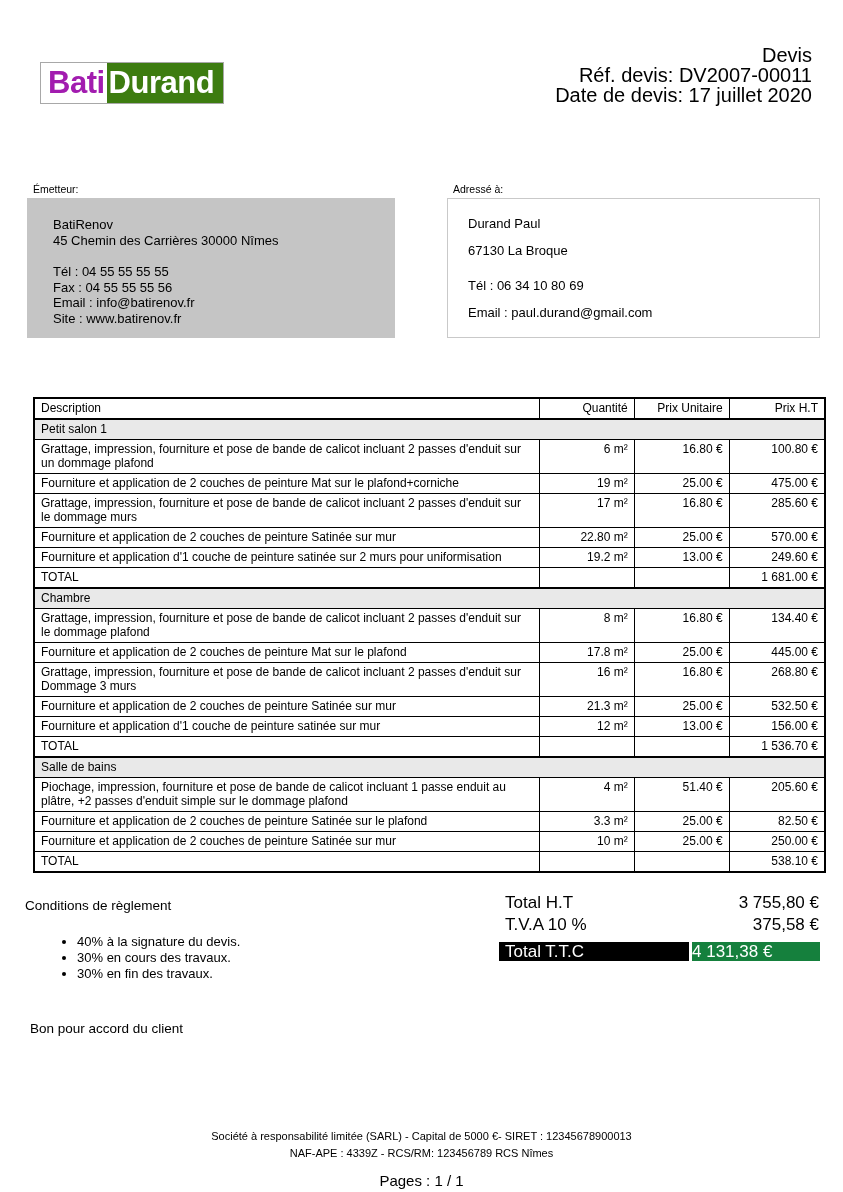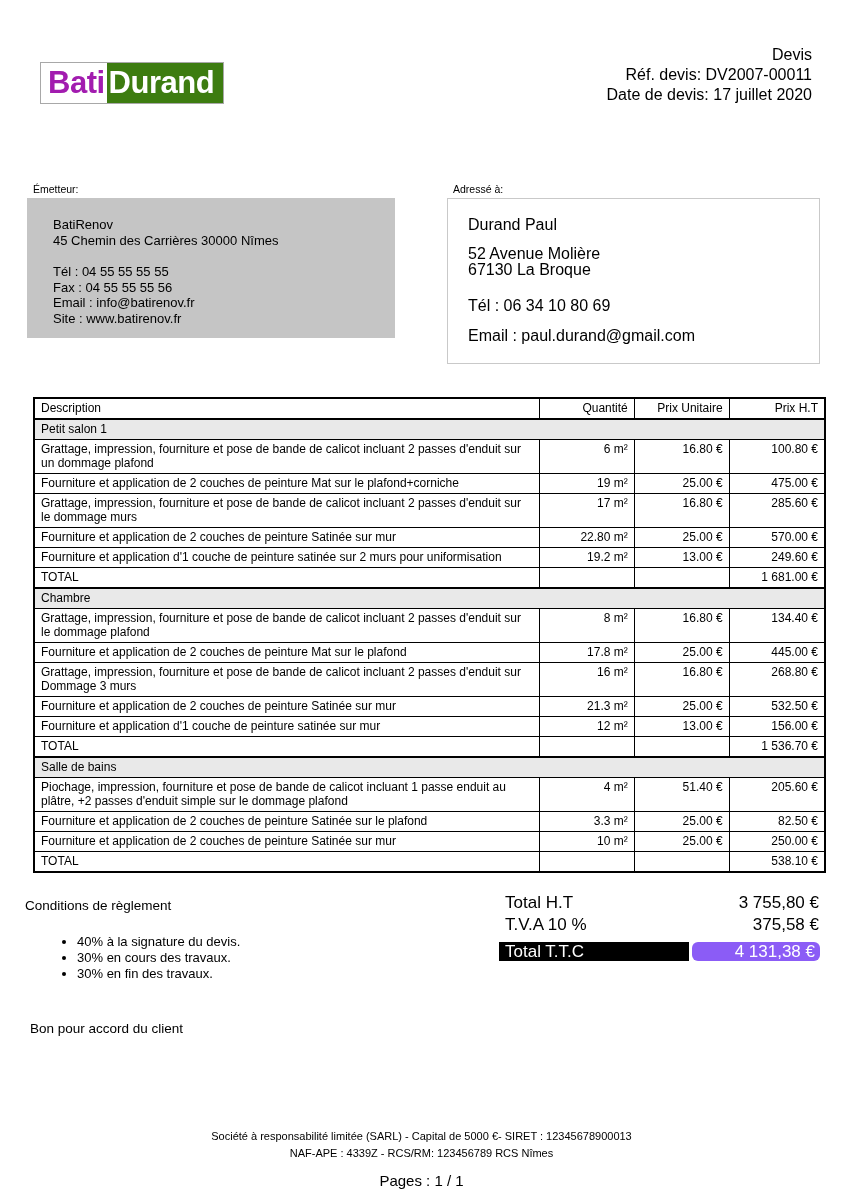--- a/index.html
+++ b/index.html
@@ -10,29 +10,29 @@
     overflow:hidden; margin:0 auto;
   }
 
   
   .logo { position:absolute; left:40px; top:62px; display:flex; border:1px solid #a8a8a8; }
   .logo span { font-weight:bold; font-size:31px; line-height:40px; letter-spacing:-0.5px; display:block; }
   .logo-bati  { background:#ffffff; color:#a21caf; padding:0 2px 0 7px; }
   .logo-renov { background:#3d7c10; color:#ffffff; padding:0 9px 0 2px; }
 
   
-  .doc-head { position:absolute; top:45px; right:31px; text-align:right; font-size:16px; line-height:20px; }
+  .doc-head { position:absolute; top:45px; right:31px; text-align:right; font-size:20px; line-height:20px; }
 
   
   .box-label { font-size:10.5px; margin:0 0 3px 6px; }
   .emitter-wrap { position:absolute; left:27px; top:183px; width:368px; }
   .emitter-box  { background:#c5c5c5; height:140px; padding:19px 10px 0 26px; font-size:13px; line-height:15.5px; }
   .spacer16 { height:16px; }
   .recipient-wrap { position:absolute; left:447px; top:183px; width:373px; }
-  .recipient-box  { background:#fff; border:1px solid #c9c9c9; height:166px; padding:17px 10px 1px 20px; font-size:16px; }
+  .recipient-box  { background:#fff; border:1px solid #c9c9c9; height:140px; padding:17px 10px 1px 20px; font-size:13px; }
   .recipient-box .r-name { margin-bottom:12px; }
   .recipient-box .r-line { line-height:16px; }
   .recipient-box .spacer18 { height:19px; }
   .recipient-box .r-tel { margin-bottom:12px; }
 
   
   table.items { position:absolute; left:27px; top:397px; width:793px; border-collapse:collapse; font-size:12px; }
   table.items { border:2px solid #000;margin-left:6px; }
   table.items th, table.items td { border:1px solid #000; padding:2px 6px 3px 6px; vertical-align:top; font-weight:normal; }
   table.items thead th { height:20px; text-align:right; border-bottom:2px solid #000; }
@@ -48,21 +48,21 @@
   
   .conditions { position:absolute; left:25px; top:898px; width:420px; font-size:13.5px; }
   .conditions ul { margin:21px 0 0 0; padding-left:52px; font-size:13px; line-height:16px; }
 
   
   .totals { position:absolute; left:499px; top:895px; width:321px; font-size:17px; }
   .totals .t-row { display:flex; justify-content:space-between; line-height:16px; margin-bottom:6px; padding:0 1px 0 6px; }
   .ttc-bar { display:flex; margin-top:9px; height:19px; line-height:19px; color:#fff; }
   .ttc-label { width:190px; background:#000; padding-left:6px; }
   .ttc-gap { width:3px; background:#fff; }
-  .ttc-value { flex:1; background:#8b5cf6; text-align:right; padding-right:5px;border-radius:6px; }
+  .ttc-value { flex:1; background:#15803d; padding-right:5px; }
 
   
   .signature { position:absolute; left:30px; top:1021px; font-size:13.5px; }
   .footer { position:absolute; left:0; top:1128px; width:100%; text-align:center; font-size:11px; line-height:17px; }
   .pages  { position:absolute; left:0; top:1172px; width:100%; text-align:center; font-size:15px; }
 </style>
 </head>
 <body>
 
 <div class="page">
@@ -88,21 +88,20 @@
       <div>Fax : 04 55 55 55 56</div>
       <div>Email : info@batirenov.fr</div>
       <div>Site : www.batirenov.fr</div>
     </div>
   </div>
 
   <div class="recipient-wrap">
     <div class="box-label">Adressé à:</div>
     <div class="recipient-box">
       <div class="r-name">Durand Paul</div>
-      <div class="r-line">52 Avenue Molière</div>
       <div class="r-line">67130 La Broque</div>
       <div class="spacer18"></div>
       <div class="r-tel">Tél : 06 34 10 80 69</div>
       <div>Email : paul.durand@gmail.com</div>
     </div>
   </div>
 
   <table class="items">
     <thead>
       <tr>

